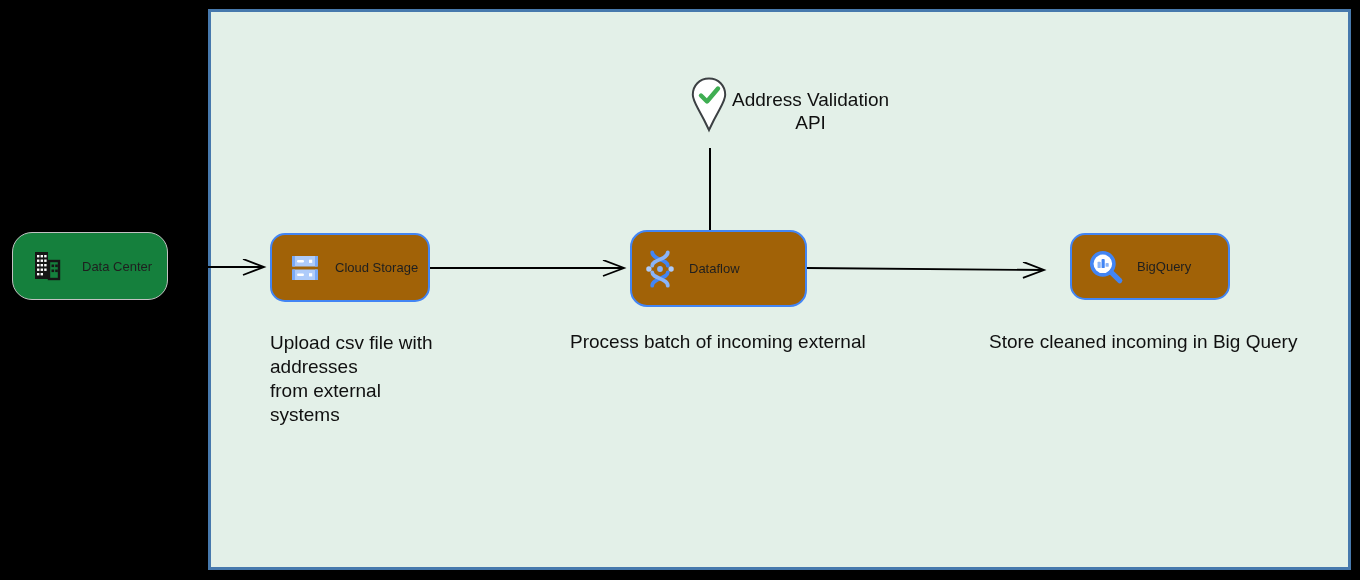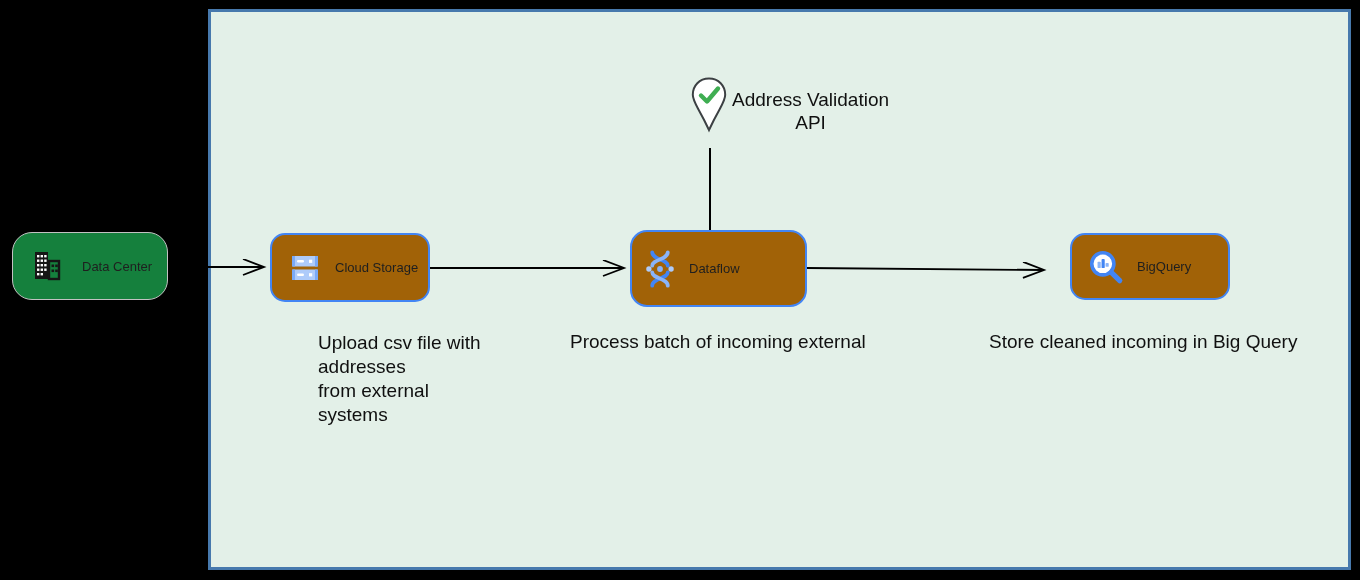--- a/index.html
+++ b/index.html
@@ -26,21 +26,21 @@
     background:#15803d; border:1px solid #c2c2c2; border-radius:20px;
     padding-left:16px; gap:17px;
   }
   .node-cloudstorage { left:270px; top:233px; width:160px; height:69px; border-radius:15px; padding-left:15px; gap:12px; }
   .node-dataflow    { left:630px; top:230px; width:177px; height:77px; border-radius:17px; padding-left:8px; gap:9px; }
   .node-bigquery    { left:1050px; top:233px; width:160px; height:67px; border-radius:15px; padding-left:15px; gap:12px;margin-left:20px; }
   .caption {
     position:absolute; z-index:2; font-size:19px; color:#101010;
     line-height:24px; white-space:pre-line;
   }
-  .caption-upload  { left:270px; top:331px; width:230px;margin-left:48px; }
+  .caption-upload  { left:270px; top:331px; width:230px; }
   .caption-process { left:570px; top:330px; white-space:nowrap; }
   .caption-store   { left:989px; top:330px; white-space:nowrap; }
   .pin-wrap { position:absolute; left:690px; top:77px; z-index:2; }
   .av-label {
     position:absolute; left:732px; top:88px; z-index:2;
     font-size:19px; line-height:23px; color:#101010; white-space:pre-line;text-align:center;
   }
 </style>
 </head>
 <body>

